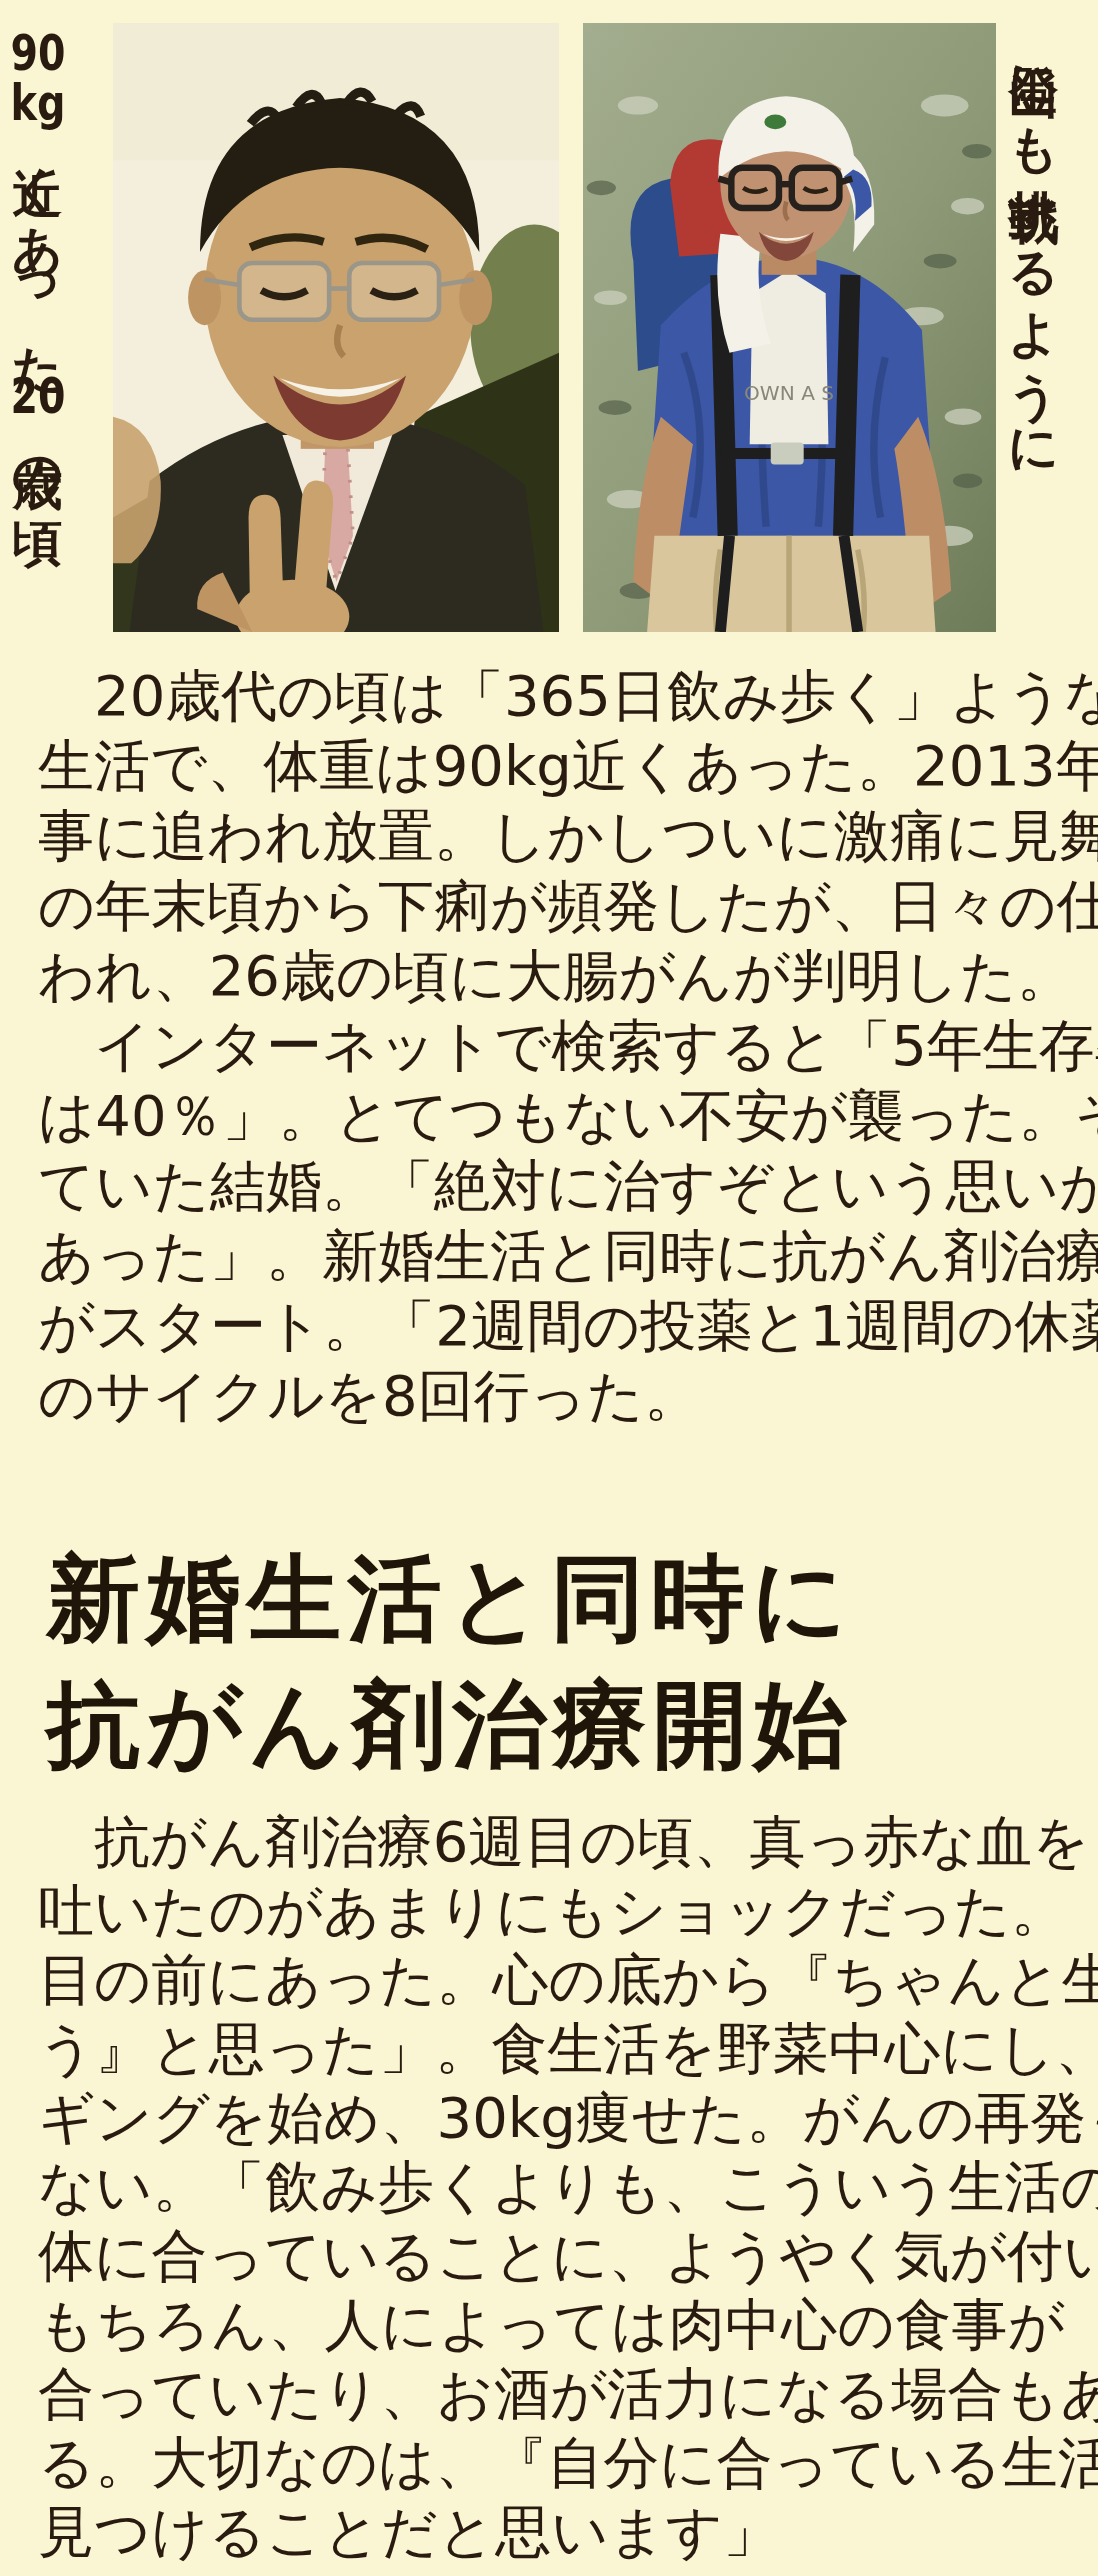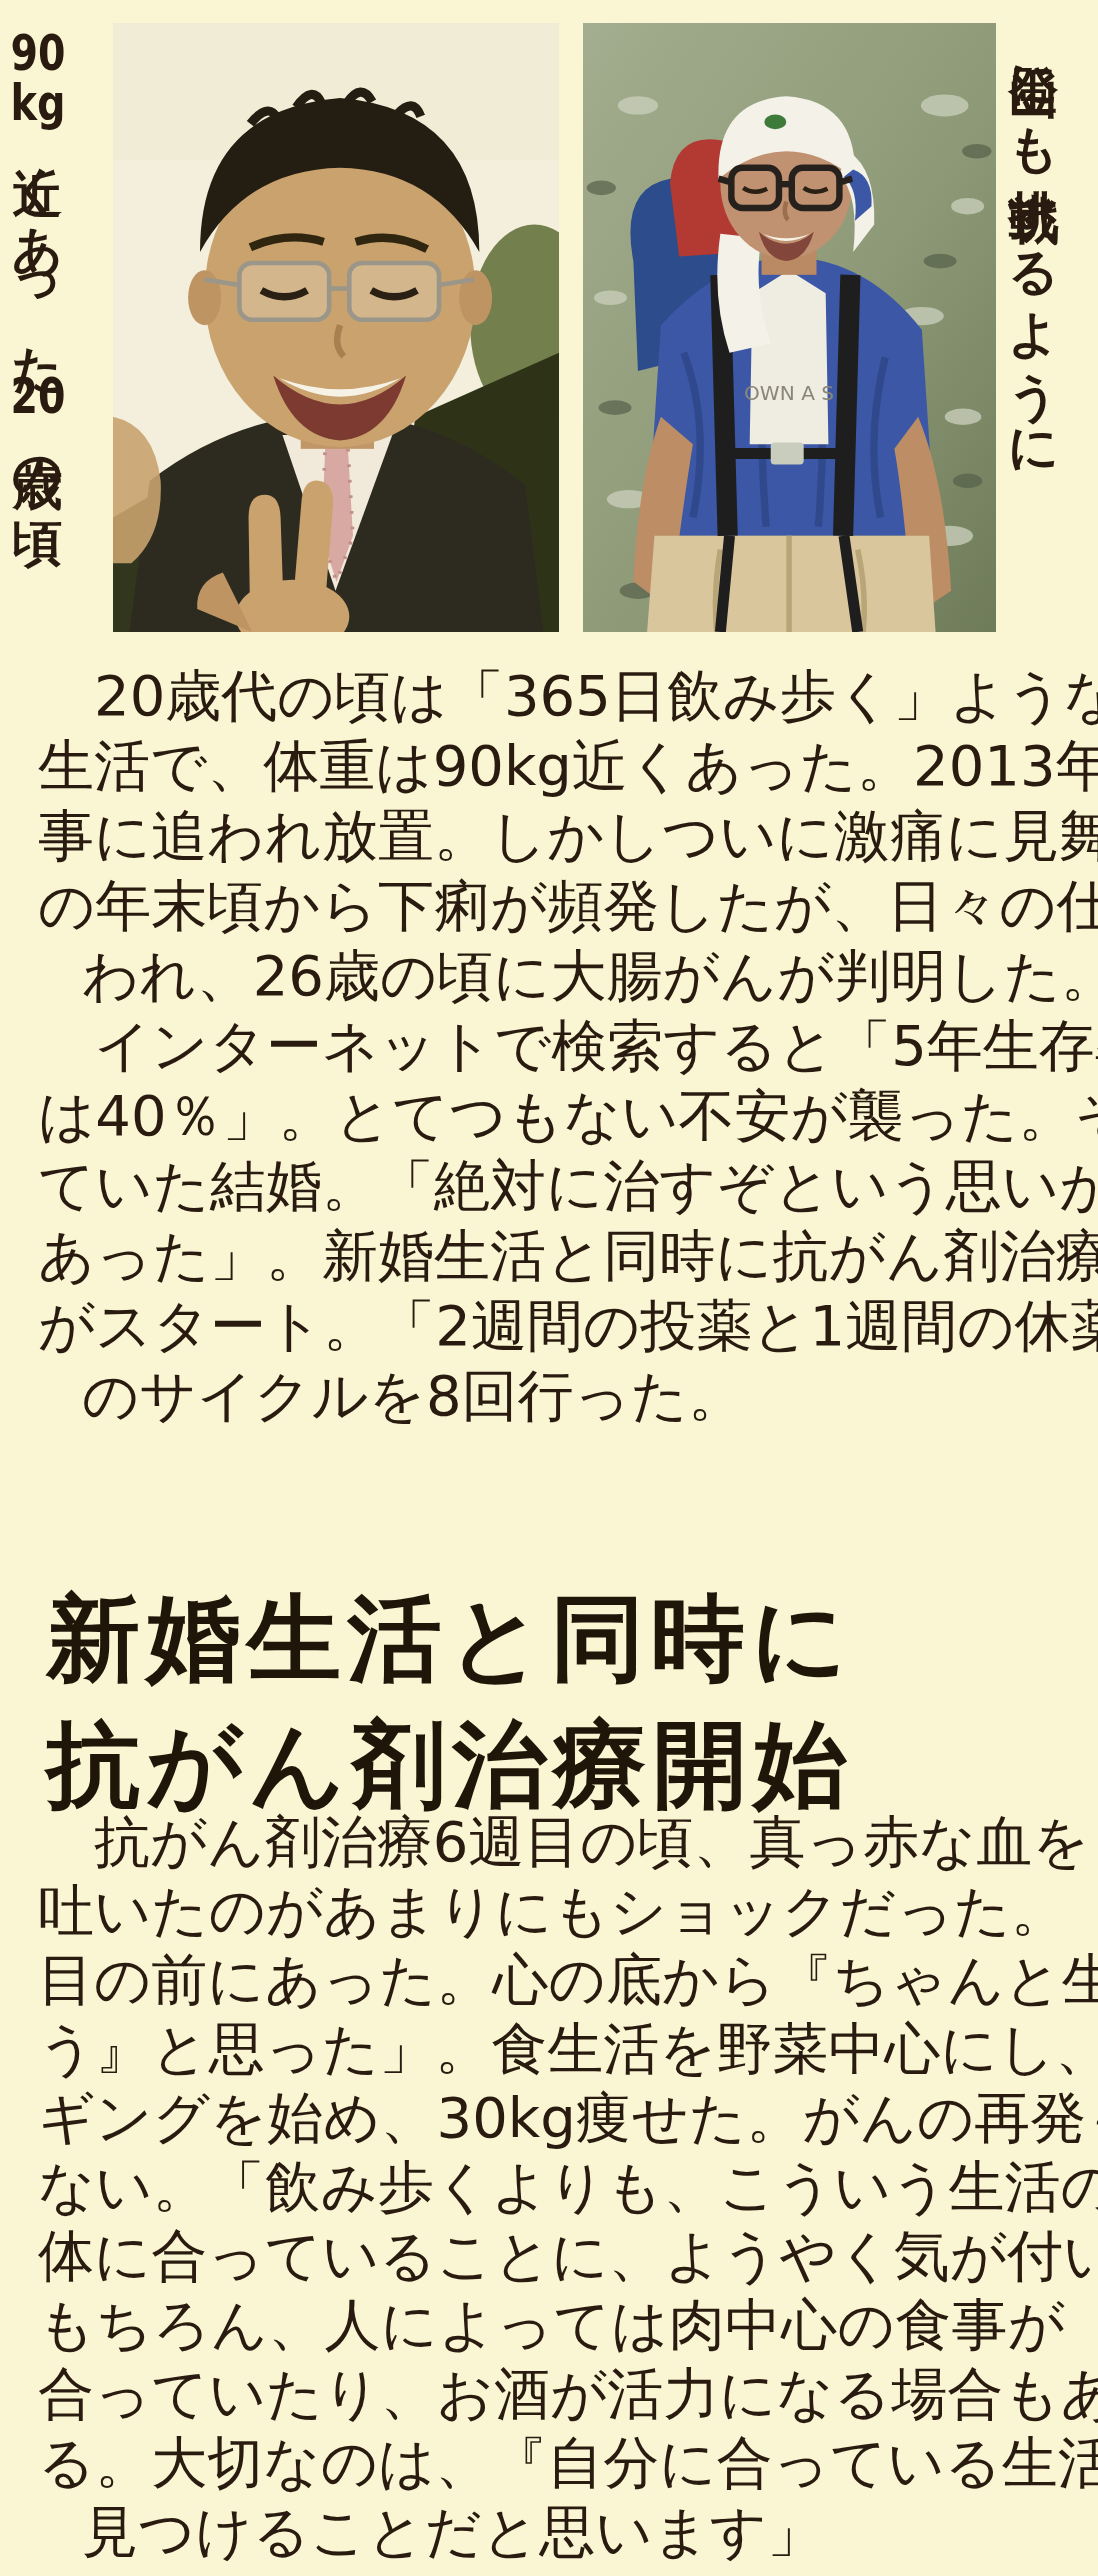--- a/index.html
+++ b/index.html
@@ -40,31 +40,30 @@
   .para{ position:absolute; left:38px; width:1027px; }
   .para .line{
     height:70px; line-height:70px;
     font-size:56px;
     text-align:justify;
     text-align-last:justify;
     white-space:nowrap;
     color:var(--ink);
   }
   .para.p2 .line{ height:69px; line-height:69px; }
-  .para .line.end{ text-align-last:left;margin-left:44px; }
+  .para .line.end{ text-align-last:left; }
   .p1{ top:661px; }
   .p2{ top:1807px; }
   
   .headline{
     position:absolute; top:1536px; left:0; width:900px;
     text-align:center;
     font-size:94px; line-height:126px;
     font-weight:800; letter-spacing:6.4px;
     color:var(--headline-ink);
-    margin-top:40px;
   }
 </style>
 </head>
 <body>
 
 <div class="page">
 
   <div class="vcap cap-left">
     <span class="tcy">90</span><span class="tcy">kg</span><span>近くあった</span><span class="tcy">20</span><span>歳の頃</span>
   </div>

